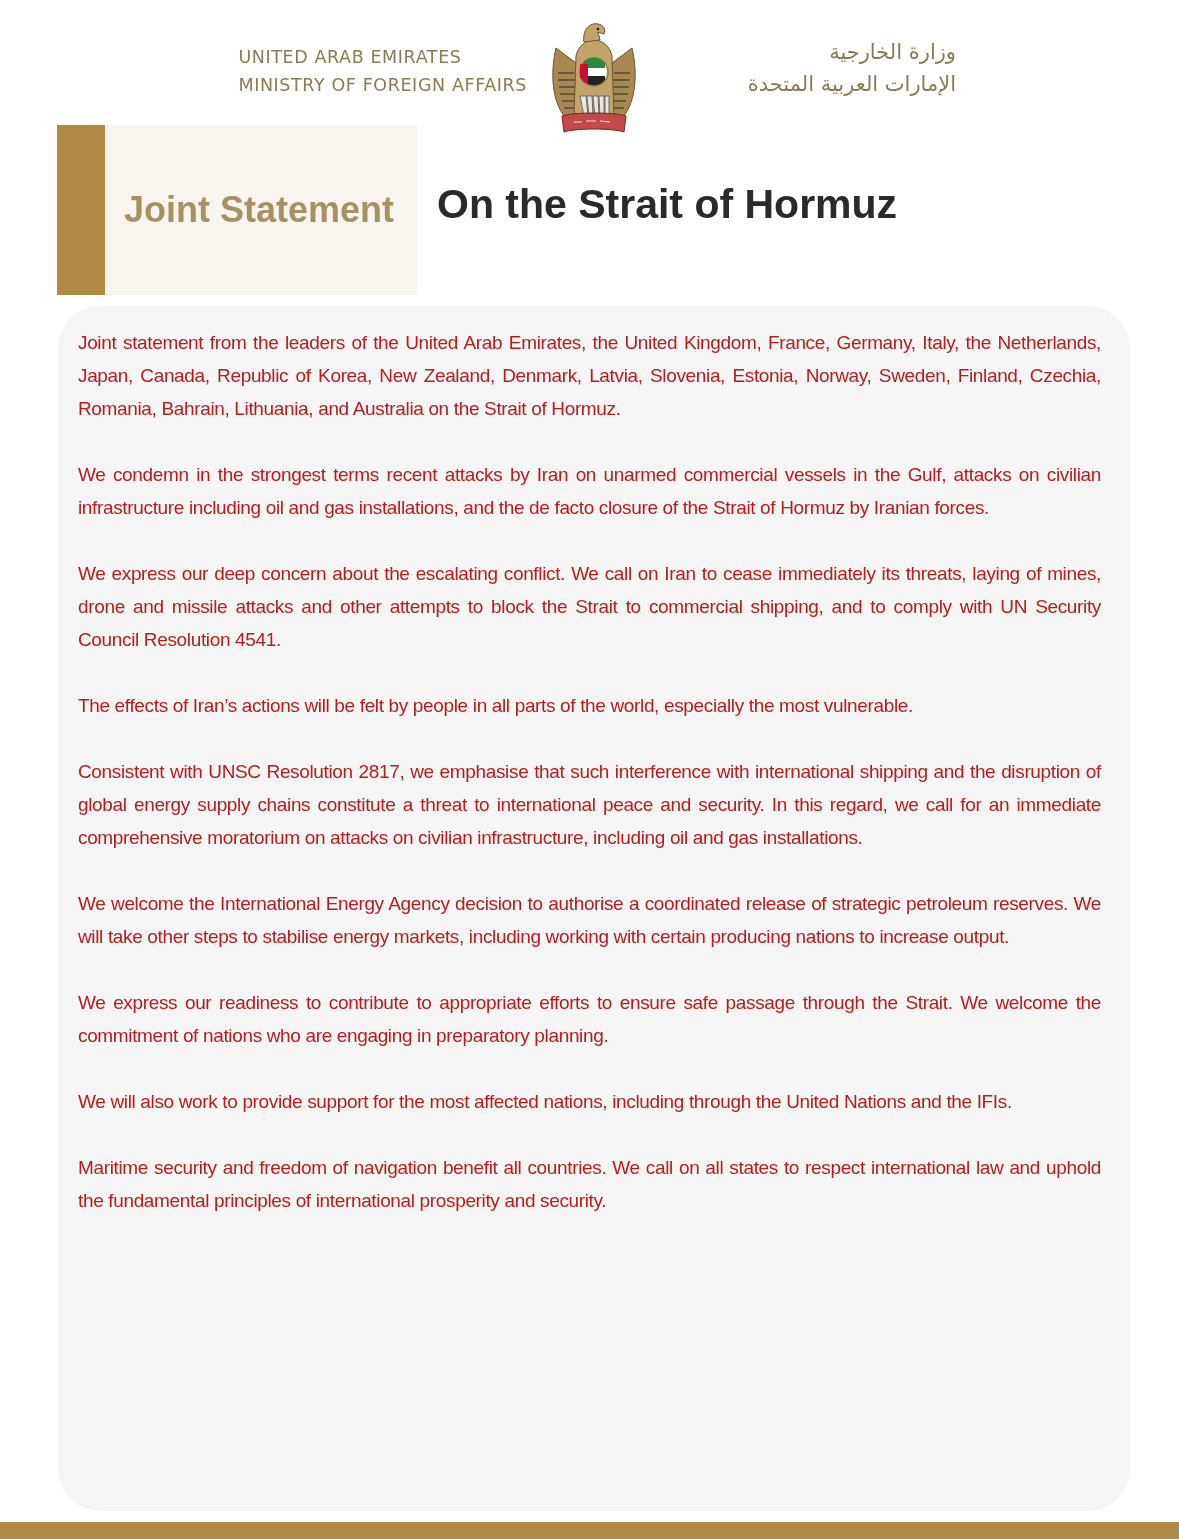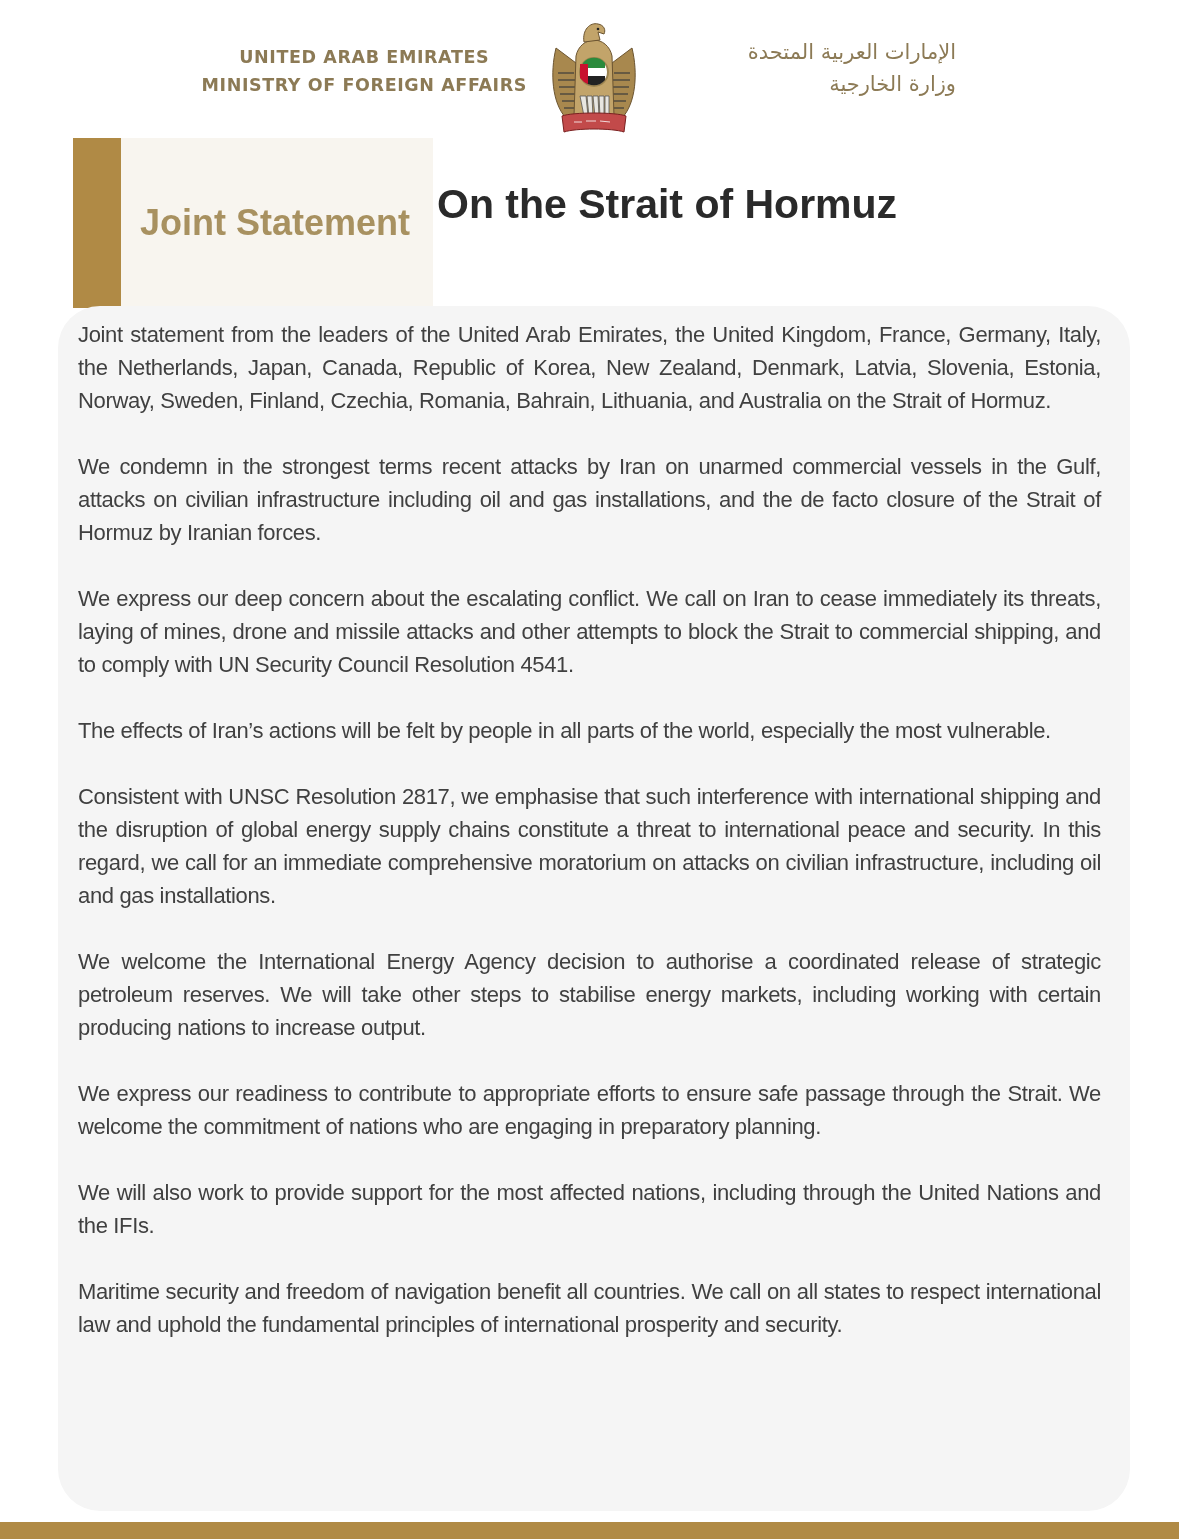--- a/index.html
+++ b/index.html
@@ -20,27 +20,26 @@
       position: absolute;
       top: 0;
       left: 0;
       width: 1179px;
       height: 160px;
     }
     .lh-en {
       position: absolute;
       right: 652px;
       top: 43px;
-      text-align: center;
+      text-align: left;
       color: #8c7a55;
       font-family: "DejaVu Sans", sans-serif;
       font-size: 17.5px;
       letter-spacing: 0.6px;
       line-height: 28px;
-      font-weight: bold;
     }
     .lh-ar {
       position: absolute;
       left: 656px;
       top: 36px;
       text-align: right;
       color: #8c7a55;
       font-family: "DejaVu Sans", sans-serif;
       font-size: 21px;
       line-height: 32px;
@@ -52,25 +51,24 @@
       left: 548px;
       top: 18px;
       width: 92px;
       height: 122px;
     }
 
     
     .title-box {
       position: absolute;
       left: 57px;
-      top: 138px;
+      top: 125px;
       width: 360px;
       height: 170px;
       background: #f8f5ef;
-      margin-left: 16px;
     }
     .title-accent {
       position: absolute;
       left: 0;
       top: 0;
       width: 48px;
       height: 170px;
       background: #b08a45;
     }
     .title-label {
@@ -102,25 +100,25 @@
       background: #f5f5f5;
       border-radius: 42px;
     }
     .panel-inner {
       position: absolute;
       left: 20px;
       top: 8px;
       width: 1023px;
     }
     .para {
-      margin: 4px 0 33px 0;
-      font-size: 22px;
+      margin: 12px 0 33px 0;
+      font-size: 19px;
       line-height: 33px;
       text-align: justify;
-      color: #404040;
+      color: #b91c1c;
       letter-spacing: -0.35px;
     }
 
     
     .footer-bar {
       position: absolute;
       left: 0;
       top: 1522px;
       width: 1179px;
       height: 17px;
@@ -178,22 +176,22 @@
       <path d="M14 98 C24 94 68 94 78 98 L76 114 C64 110 28 110 16 114 Z" fill="#c24a4a" stroke="#7a2020" stroke-width="1"></path>
       <g stroke="#f2d9d9" stroke-width="1">
         <line x1="26" y1="104" x2="34" y2="104"></line>
         <line x1="38" y1="103" x2="48" y2="103"></line>
         <line x1="52" y1="103" x2="62" y2="104"></line>
       </g>
     </svg>
   </div>
 
   <div class="lh-ar">
+    <div>وزارة الخارجية</div>
     <div>الإمارات العربية المتحدة</div>
-    <div>وزارة الخارجية</div>
   </div>
 </div>
 
 <div class="title-box">
   <div class="title-accent"></div>
   <div class="title-label">Joint Statement</div>
 </div>
 <div class="title-main">On the Strait of Hormuz</div>
 
 <div class="panel">

